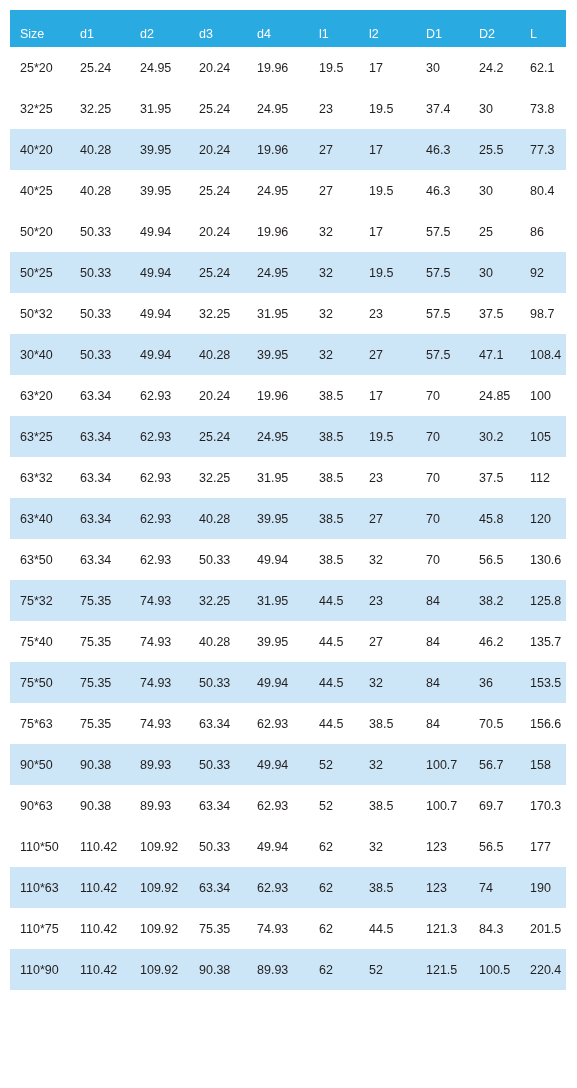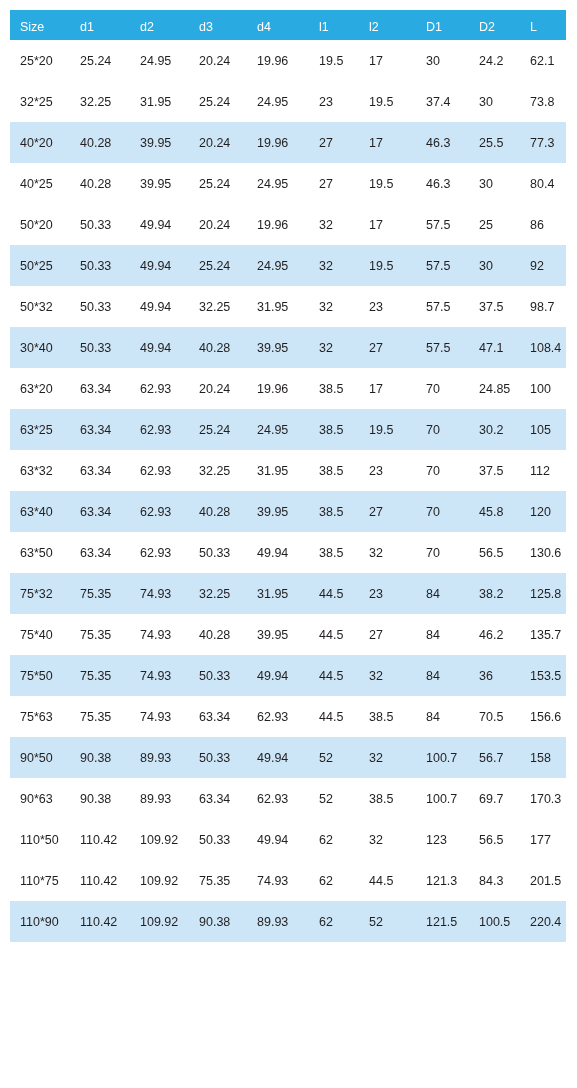--- a/index.html
+++ b/index.html
@@ -36,21 +36,21 @@
   table.spec-table col.c-D2   { width: 51px; }
   table.spec-table col.c-L    { width: 46px; }
 
   thead th {
     background: #29abe2;
     color: #ffffff;
     font-weight: normal;
     text-align: left;
     height: 26px;
     line-height: 26px;
-    padding: 4px 0 0 10px;
+    padding: 11px 0 0 10px;
     font-size: 12.5px;
     white-space: nowrap;
   }
   tbody td {
     height: 41px;
     padding: 0 0 0 10px;
     text-align: left;
     white-space: nowrap;
     font-size: 12.5px;
     color: #231f20;
@@ -327,20 +327,32 @@
           <td>110.42</td>
           <td>109.92</td>
           <td>50.33</td>
           <td>49.94</td>
           <td>62</td>
           <td>32</td>
           <td>123</td>
           <td>56.5</td>
           <td>177</td>
         </tr>
+        <tr class="row-alt">
+          <td>110*63</td>
+          <td>110.42</td>
+          <td>109.92</td>
+          <td>63.34</td>
+          <td>62.93</td>
+          <td>62</td>
+          <td>38.5</td>
+          <td>123</td>
+          <td>74</td>
+          <td>190</td>
+        </tr>
         <tr class="row-plain">
           <td>110*75</td>
           <td>110.42</td>
           <td>109.92</td>
           <td>75.35</td>
           <td>74.93</td>
           <td>62</td>
           <td>44.5</td>
           <td>121.3</td>
           <td>84.3</td>

